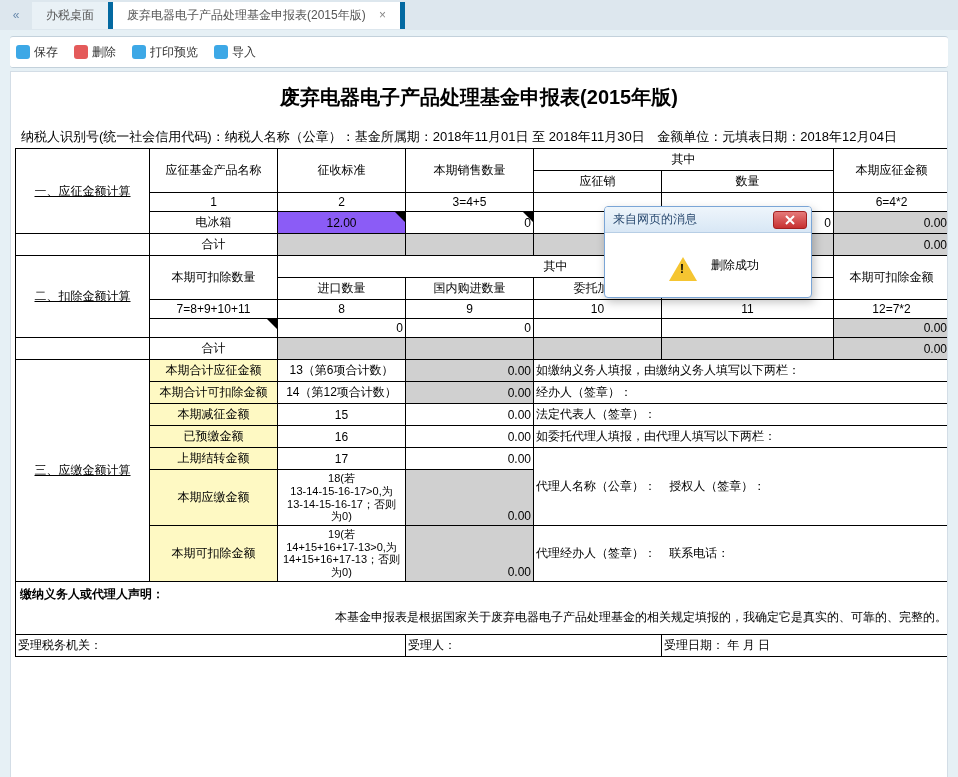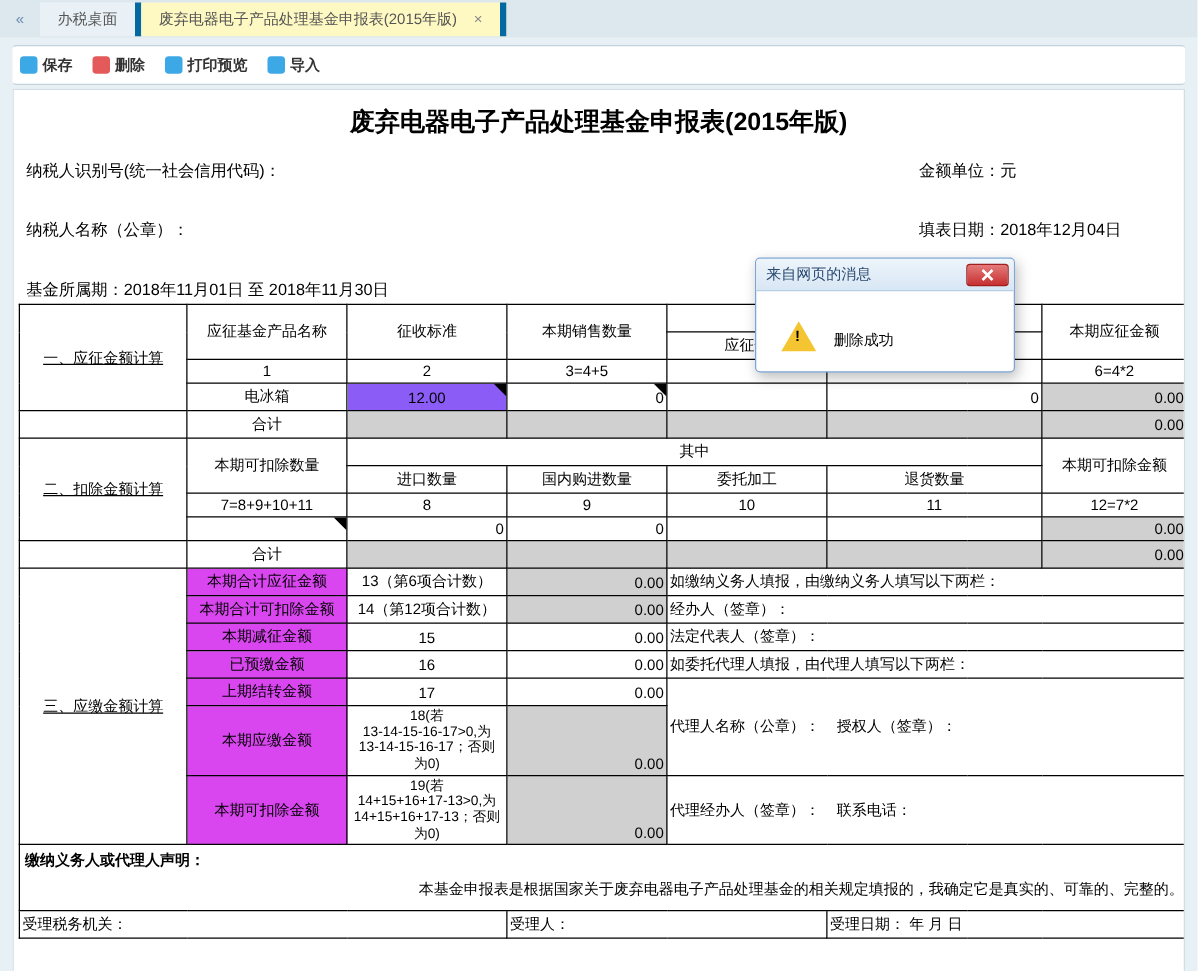--- a/index.html
+++ b/index.html
@@ -12,70 +12,70 @@
     height: 777px;
     overflow: hidden;
     position: relative;
   }
   .tabbar {
     display: flex; align-items: center; height: 30px;
     background: #dde7ee;
   }
   .tabbar .back { width: 32px; text-align: center; color: #6a8bad; cursor: pointer; }
   .tabbar .tab { padding: 5px 14px; background: #e9f1f6; color: #555; border-right: 5px solid #0369a1; cursor: pointer; }
-  .tabbar .tab.active { background: #fef9c3; }
+  .tabbar .tab.active { background: #ffffff; }
   .tabbar .tab .close { margin-left: 10px; color: #888; }
   .toolbar {
     display: flex; align-items: center; height: 32px; background: #fff;
     border: 1px solid #c3d1db; border-left: none; border-right: none;
     margin: 6px 10px 3px 10px; padding: 0 6px; gap: 16px; border-radius: 3px;
   }
-  .tbtn { display: flex; align-items: center; gap: 4px; cursor: pointer; color: #333; font-weight: bold; }
+  .tbtn { display: flex; align-items: center; gap: 4px; cursor: pointer; color: #333; }
   .tbtn .ic { width: 14px; height: 14px; display:inline-block; border-radius:3px; }
   .ic-blue { background:#3da8e6; }
   .ic-red { background:#e45a5a; }
   .page {
     margin: 0 10px;
     background: #fff;
     border: 1px solid #d3dde6;
     height: 722px;
     padding: 6px 4px 4px;
     overflow: hidden;
   }
   .title { text-align:center; font-size:20px; font-weight:700; padding:6px 0 14px; }
   .meta { display:flex; justify-content:space-between; font-size:13px; padding:0 6px; line-height:1.8; }
-  .meta .left, .meta .right { display:flex; flex-direction:column;gap:24px; }
+  .meta .left, .meta .right { display:flex; flex-direction:row; }
   table.grid { border-collapse: collapse; width: 100%; table-layout: fixed; font-size:12px; }
   table.grid th, table.grid td { border: 1px solid #000; padding: 2px 2px; vertical-align: middle; }
   table.grid th { font-weight: normal; text-align: center; background:#fff; }
   .c { text-align:center; }
   .r { text-align:right; padding-right:4px; }
   .l { text-align:left; padding-left:4px; }
-  .hdr { background:#d946ef; }
+  .hdr { background:#fef9c3; }
   .green { background:#8b5cf6; }
   .grey { background:#d0d0d0; }
   .tri { position:relative; }
   .tri::after { content:""; position:absolute; right:0; top:0; border-top:10px solid #000; border-left:10px solid transparent; }
   .footnote { font-weight:400; text-align:right; padding:6px 0; }
   .dialog {
     position:absolute; left:604px; top:206px; width:208px; background:#fff;
     border:1px solid #7aa5d6; box-shadow:2px 4px 10px rgba(0,0,0,.25); z-index:10;
     border-radius:4px; overflow:hidden;
   }
   .dlg-title {
     background: linear-gradient(#eef5fb,#d8e7f5); height:26px; display:flex;
     align-items:center; justify-content:space-between; padding:0 4px 0 8px;
     font-size:12px; color:#2a4a70; border-bottom:1px solid #b7cee5;
   }
   .dlg-close {
     width:34px; height:18px; background:linear-gradient(#e57a7a,#c73030);
     border:1px solid #a02020; border-radius:3px; display:flex;
     align-items:center; justify-content:center; color:#fff; cursor:pointer;
   }
-  .dlg-body { padding:24px 20px 16px; display:flex; align-items:flex-end; gap:14px; }
+  .dlg-body { padding:24px 20px 16px; display:flex; align-items:flex-start; gap:14px;margin-left:44px; }
   .warn {
     width:0; height:0; border-left:14px solid transparent; border-right:14px solid transparent;
     border-bottom:24px solid #f5c531; position:relative;
   }
   .warn::after { content:"!"; position:absolute; left:-3px; top:5px; font-weight:700; color:#000; }
   .dlg-foot { text-align:center; padding:0 0 16px; }
   .dlg-btn {
     display:inline-block; padding:2px 24px; border:1px solid #4d87c7;
     background:linear-gradient(#eaf3fb,#cfe3f5); border-radius:3px; cursor:pointer;
     color:#123a6a;

